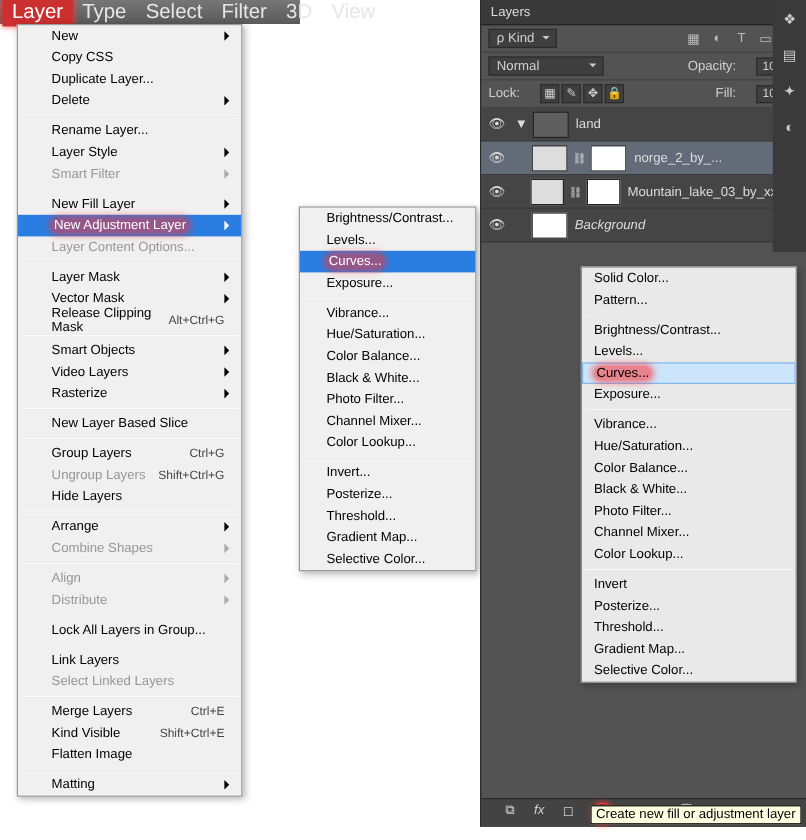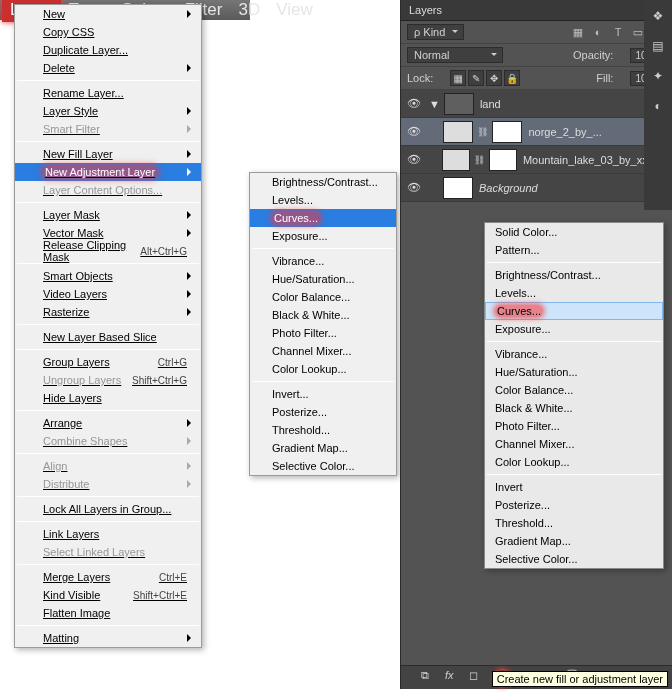--- a/index.html
+++ b/index.html
@@ -29,26 +29,25 @@
     font-size: 17px;
   }
   .menubar .menu-top.active {
     background: #cc2f2f;
     color: #fff;
     box-shadow: 0 0 6px #ff3333;
   }
   .dropdown {
     position: absolute;
     left: 14px;
-    top: 4px;
+    top: 20px;
     width: 188px;
     background: #f0f0f0;
     border: 1px solid #9b9b9b;
     box-shadow: 2px 2px 6px rgba(0,0,0,.3);
-    text-decoration: underline;
   }
   .menu-item {
     display: flex;
     align-items: center;
     justify-content: space-between;
     padding: 3px 14px 3px 28px;
     cursor: default;
     position: relative;
     height: 18px;
   }

